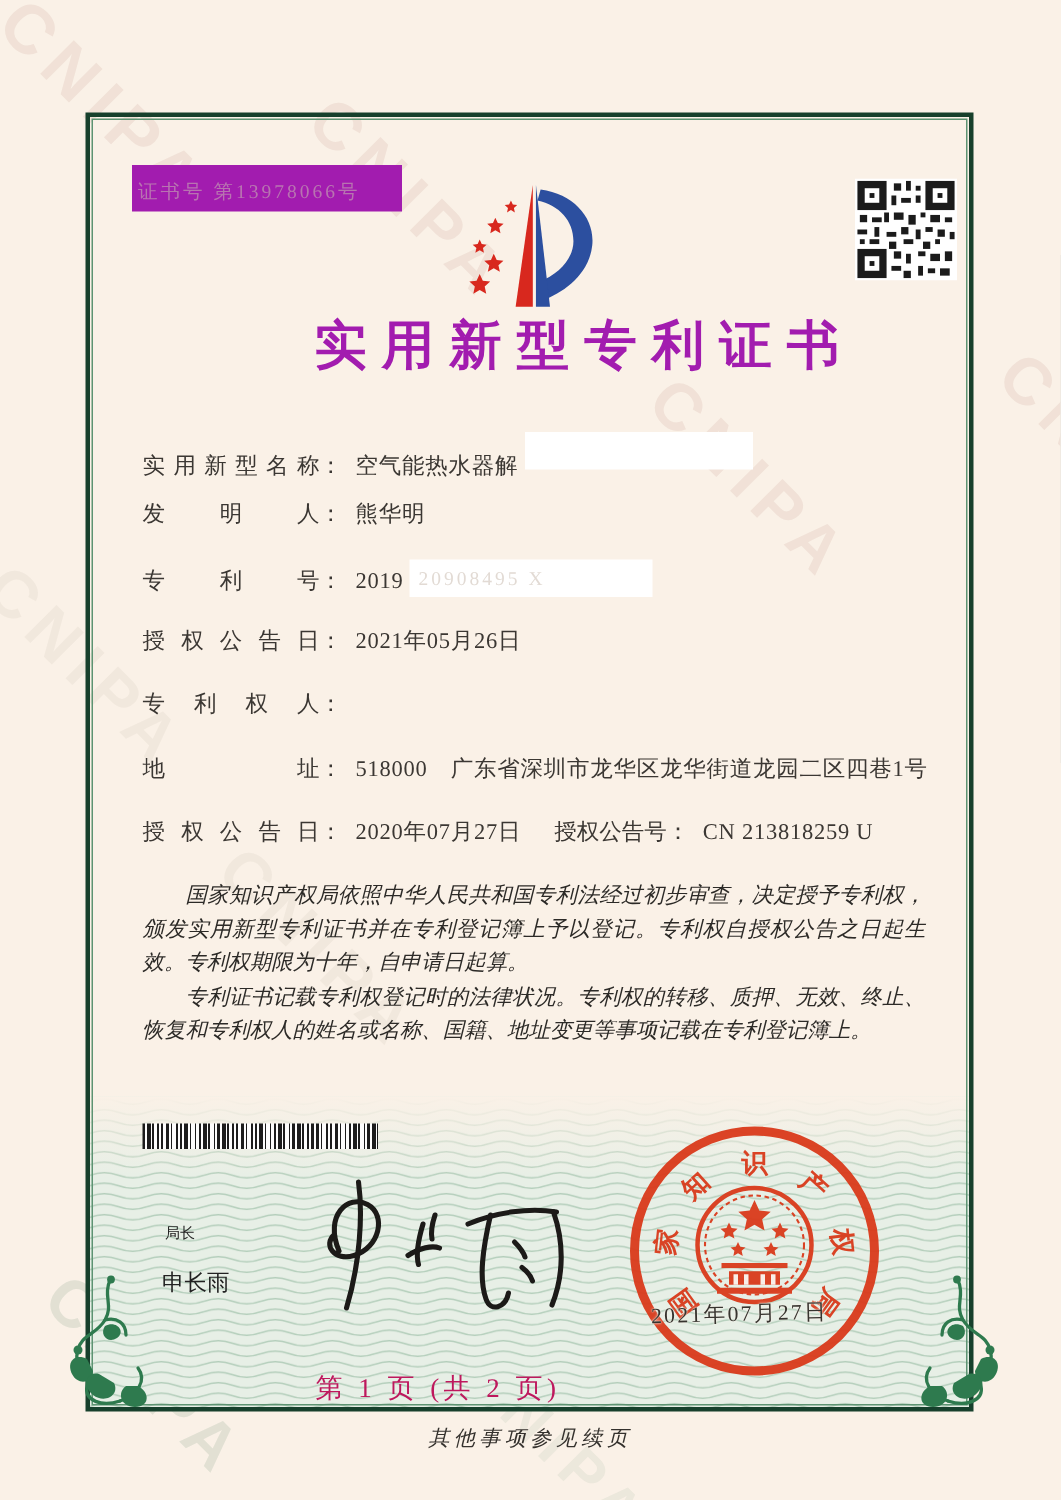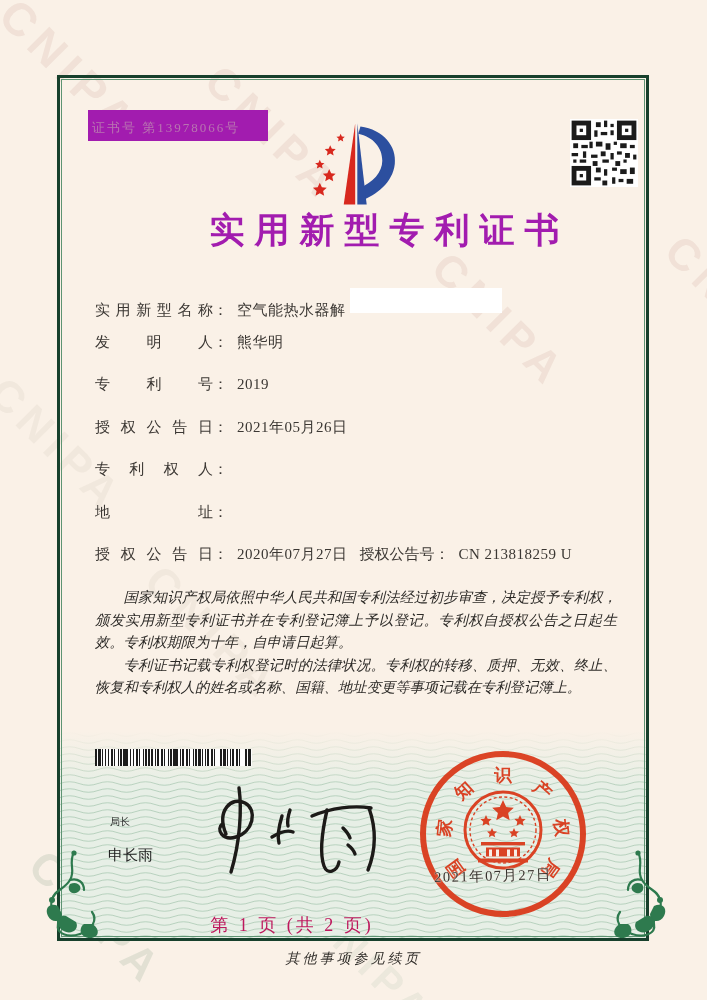--- a/index.html
+++ b/index.html
@@ -34,21 +34,21 @@
   .fields{position:absolute;left:95px;top:290px;width:530px;z-index:4;}
   .frow{display:flex;align-items:baseline;height:26px;margin-bottom:16.5px;
         font-size:15px;color:#3b3733;white-space:nowrap;}
   .flabel{display:inline-block;width:118px;text-align:justify;text-align-last:justify;}
   .colon{margin-right:9px;}
   .fvalue{letter-spacing:.5px;}
   .redact-inline{display:inline-block;vertical-align:middle;background:#ffffff;
                  height:25px;margin-left:4px;position:relative;top:-2px;}
   .redact-inline .ghost{font-size:13px;color:#cfc3b8;opacity:.6;letter-spacing:2px;
                         padding:5px 0 0 6px;display:block;filter:blur(.3px);}
-  .grant-group2{margin-left:12px;}
+  .grant-group2{margin-left:22px;}
   
   .body-text{position:absolute;left:95px;top:586px;width:522px;z-index:4;
              font-style:italic;font-size:14.3px;line-height:22.5px;color:#2c2a27;
              font-family:"DejaVu Serif","Liberation Serif",serif;}
   .body-text p{margin:0;text-indent:2em;text-align:justify;}
   
   .barcode{position:absolute;left:95px;top:749px;width:157px;height:17px;z-index:5;
            background:repeating-linear-gradient(90deg,
              #1c1c1c 0 1.5px,#fdfdfd 1.5px 3px,
              #1c1c1c 3px 5.5px,#fdfdfd 5.5px 6.5px,
@@ -222,33 +222,37 @@
     </div>
     <div class="frow">
       <span class="flabel">发明人</span>
         <span class="colon">：</span>
         <span class="fvalue">熊华明</span>
     </div>
     <div class="frow">
       <span class="flabel">专利号</span>
         <span class="colon">：</span>
         <span class="fvalue">2019</span>
+      <span class="redact-inline" style="width:162px;">
+          <span class="ghost">20908495 X</span>
+        </span>
     </div>
     <div class="frow">
       <span class="flabel">授权公告日</span>
         <span class="colon">：</span>
         <span class="fvalue">2021年05月26日</span>
     </div>
     <div class="frow">
       <span class="flabel">专利权人</span>
         <span class="colon">：</span>
     </div>
     <div class="frow">
       <span class="flabel">地址</span>
         <span class="colon">：</span>
+        <span class="fvalue">518000　广东省深圳市龙华区龙华街道龙园二区四巷1号</span>
     </div>
     <div class="frow">
       <span class="flabel">授权公告日</span>
         <span class="colon">：</span>
         <span class="fvalue">2020年07月27日</span>
       <span class="grant-group2"><span>授权公告号</span><span class="colon">：</span><span class="fvalue">CN 213818259 U</span></span>
     </div>
   </div>
 
   <div class="body-text">

